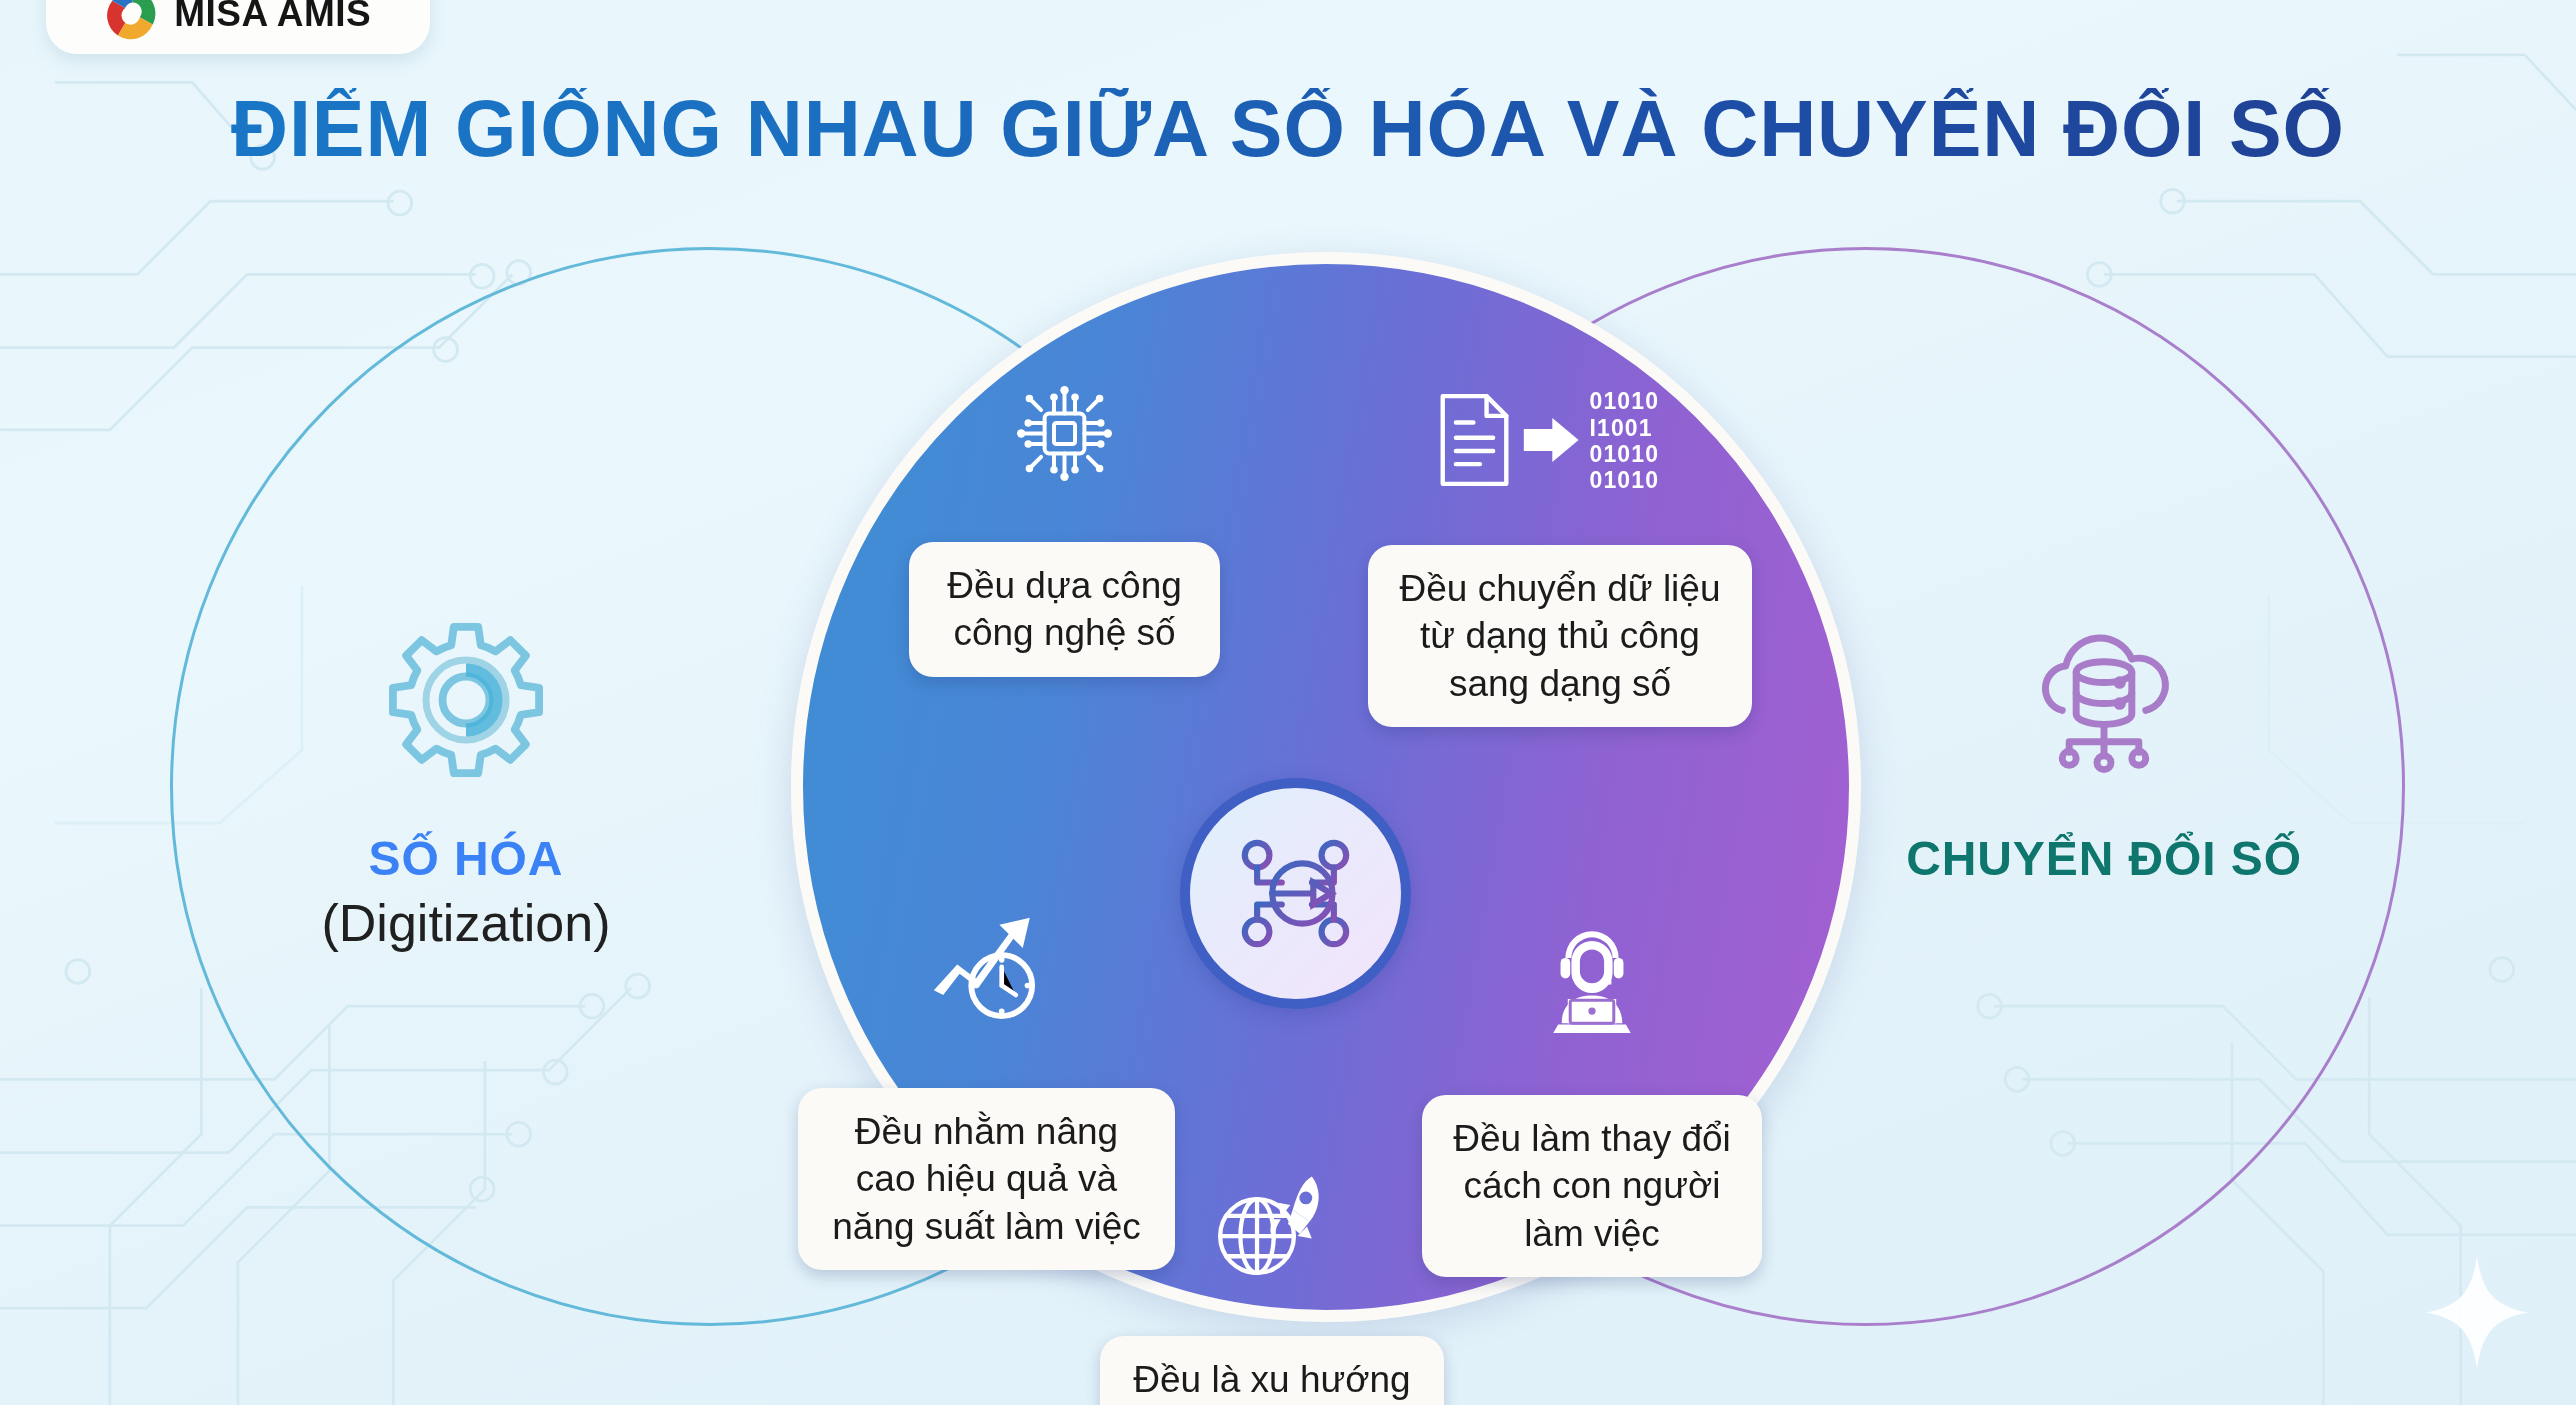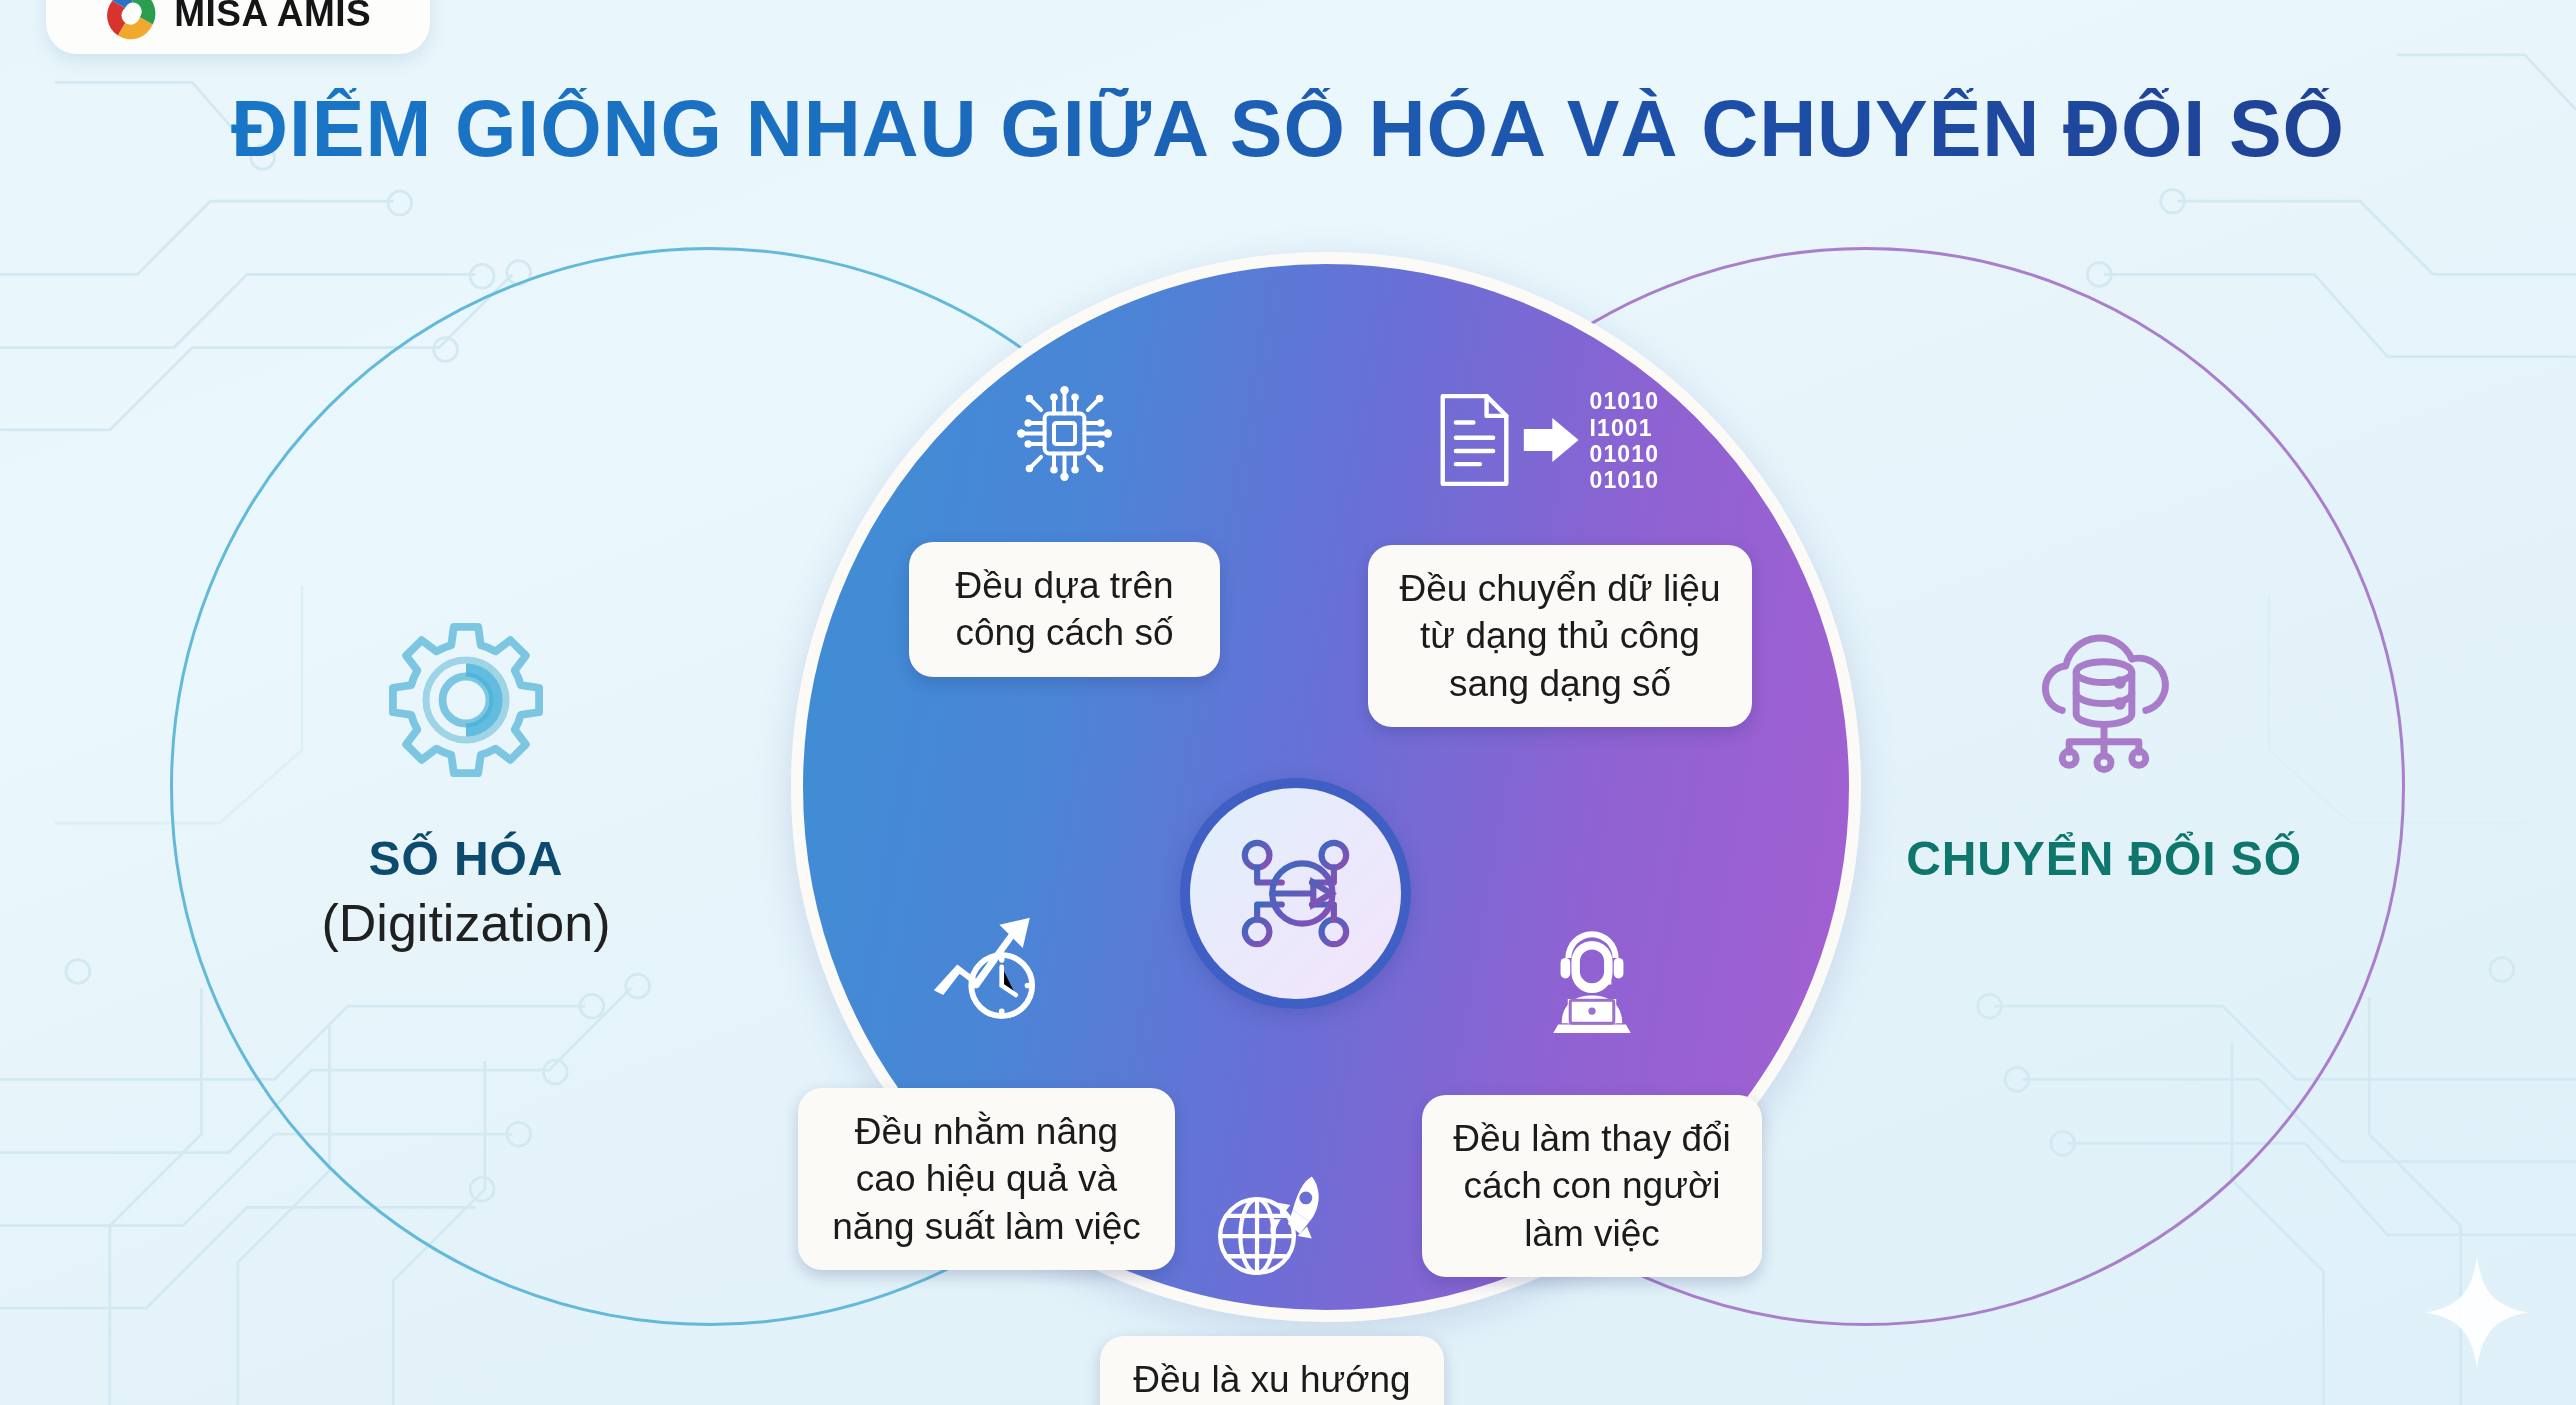--- a/index.html
+++ b/index.html
@@ -45,21 +45,21 @@
     border:3.7px solid; background:transparent;
   }
   #ring-left{ left:170px; top:18.3px; width:1079px; height:1079px; border-color:#63b9d9; }
   #ring-right{ left:1326px; top:18.3px; width:1079px; height:1079px; border-color:#a97fcc; }
 
   .side-block{ position:absolute; width:512px; text-align:center; }
   #side-left{ left:210px; top:384px; }
   #side-right{ left:1848px; top:384px; }
   .side-icon{ display:flex; justify-content:center; margin-bottom:44px; }
   .side-title{ font-size:48px; font-weight:bold; letter-spacing:0.9px; }
-  #label-left-title{ color:#0c4a6e; }
+  #label-left-title{ color:#3b82f6; }
   #label-right-title{ color:#0f766e; }
   .side-sub{ font-size:52px; color:#202020; margin-top:7.3px; }
 
   
   #center-circle{
     position:absolute; left:791px; top:23px; width:1070px; height:1070px;
     border-radius:50%;
     background:linear-gradient(100deg,#3d8fd4 0%,#4a85d6 26%,#6a6fd6 50%,#8e62d2 72%,#a65fd1 100%);
     border:12.8px solid #fbfaf7;
     box-shadow:0 9.1px 37px rgba(70,90,160,.18);
@@ -258,21 +258,21 @@
           <circle cx="87" cy="50" r="3.6"></circle>
             <circle cx="81" cy="41" r="3.2"></circle>
             <circle cx="81" cy="59" r="3.2"></circle>
           <circle cx="20" cy="20" r="3.2"></circle>
             <circle cx="80" cy="20" r="3.2"></circle>
           <circle cx="20" cy="80" r="3.2"></circle>
             <circle cx="80" cy="80" r="3.2"></circle>
         </g>
       </svg>
     </div>
-    <div class="card">Đều dựa trên công cách số</div>
+    <div class="card">Đều dựa công công nghệ số</div>
   </div>
 
   <div class="item" id="item-1">
     <div class="item-icon">
       <svg width="274" height="110" viewBox="0 0 250 100">
         <g fill="none" stroke="#ffffff" stroke-width="4" stroke-linejoin="round" stroke-linecap="round">
           <path d="M18 10 H58 L76 28 V90 H18 Z"></path>
           <path d="M58 10 V28 H76"></path>
           <path d="M30 34 H46 M30 48 H64 M30 60 H64 M30 72 H52"></path>
         </g>

